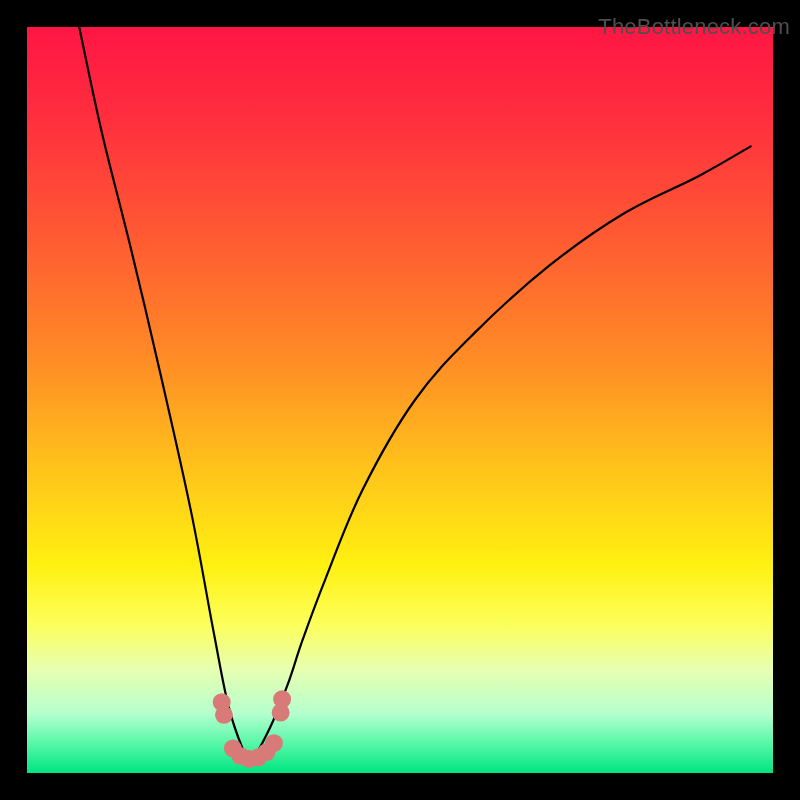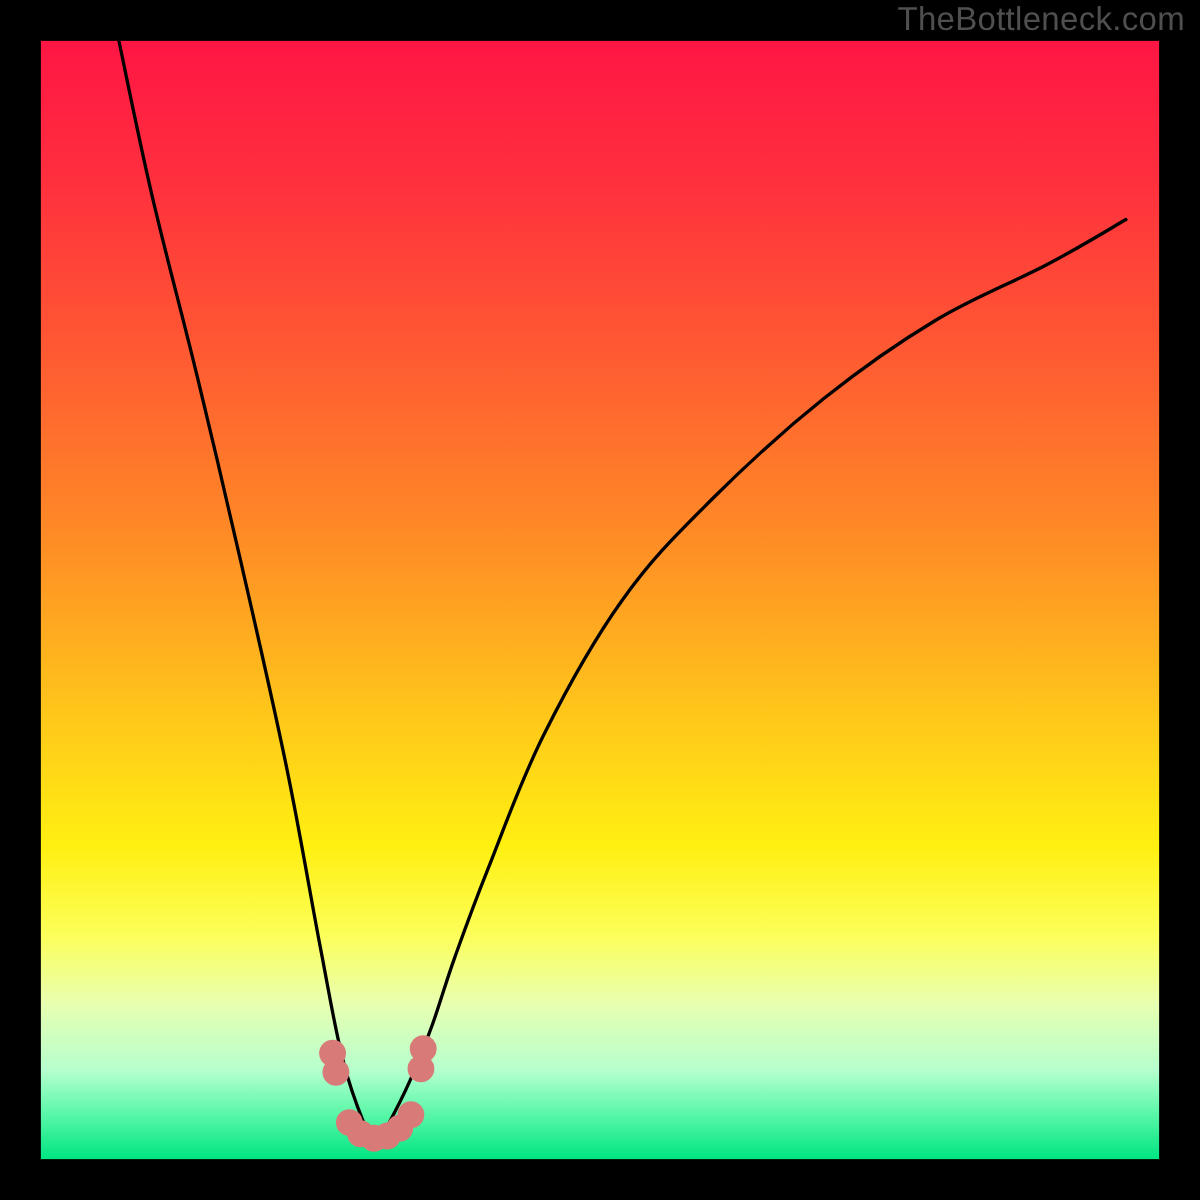--- a/index.html
+++ b/index.html
@@ -14,21 +14,21 @@
   .frame {
     position: absolute;
     left: 27px;
     top: 27px;
     width: 746px;
     height: 746px;
     overflow: hidden;
   }
   .watermark {
     position: absolute;
-    top: 0;
+    top: 14px;
     right: 10px;
     color: #4f4f4f;
     font-size: 22px;
     font-weight: 500;
     letter-spacing: 0.2px;
     z-index: 5;
     user-select: none;
   }
   svg {
     display: block;

